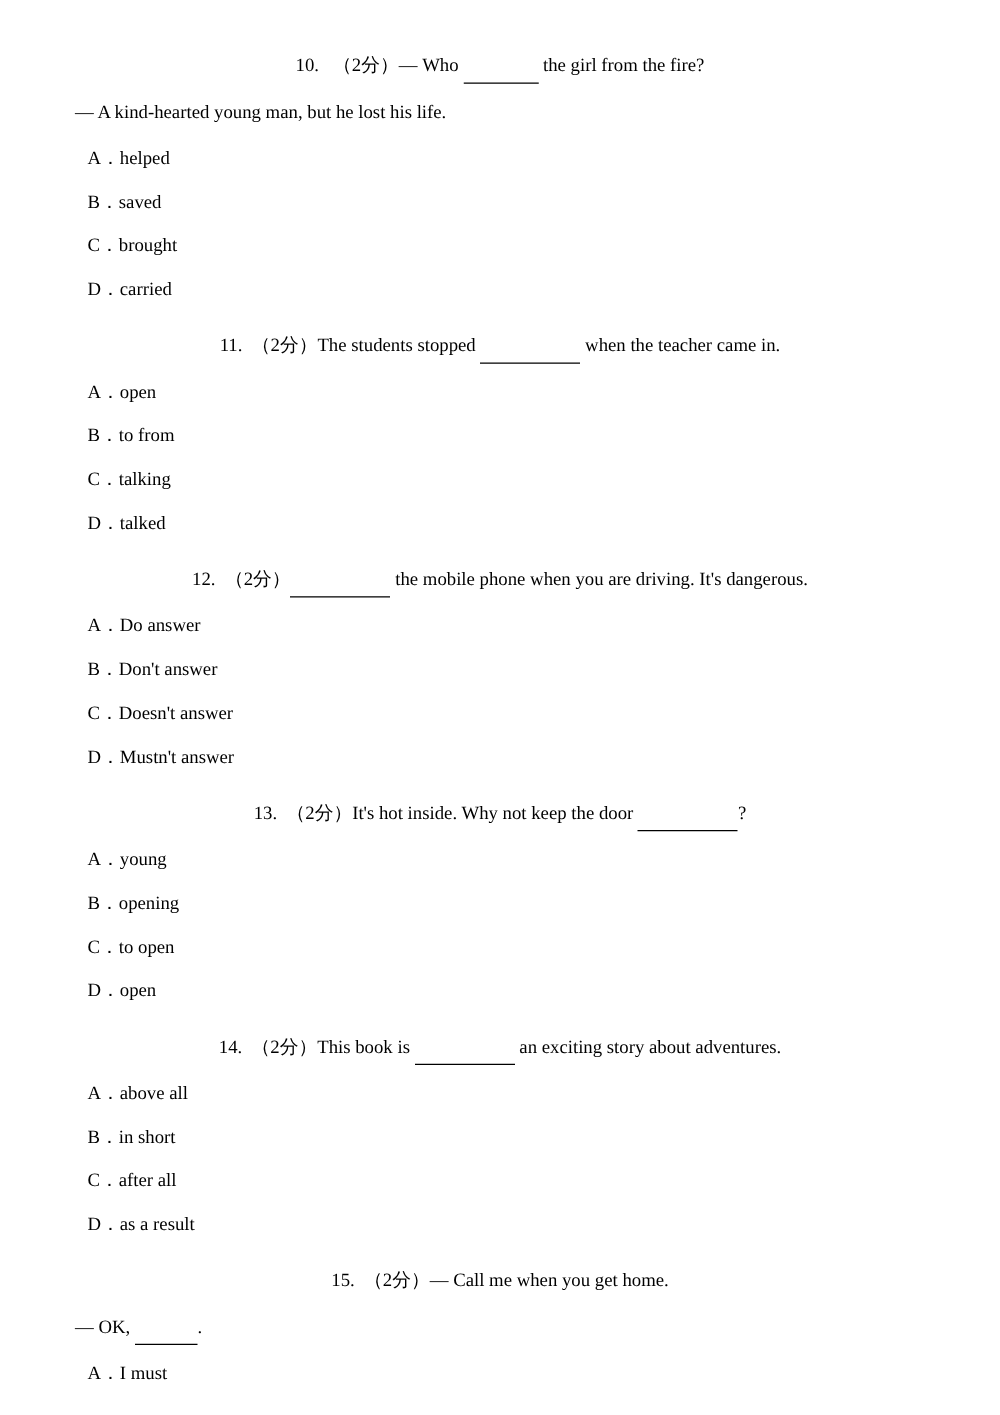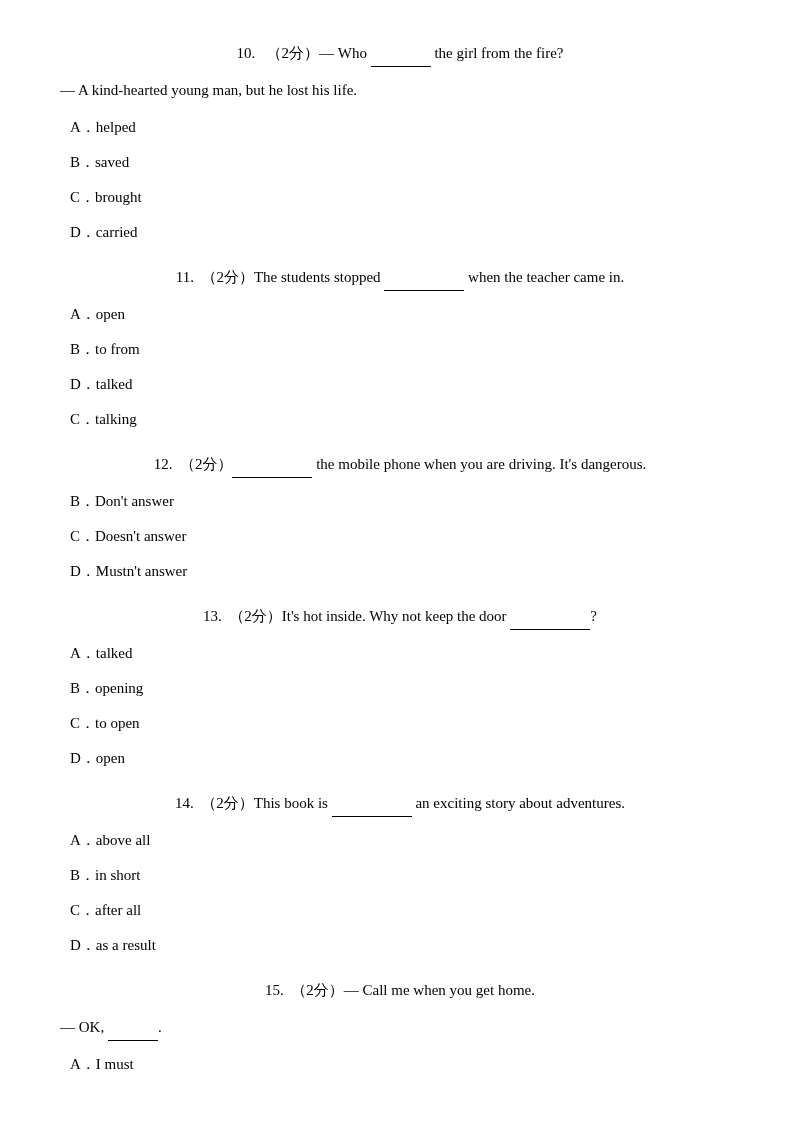--- a/index.html
+++ b/index.html
@@ -64,38 +64,39 @@
     <div class="option-line">C．brought</div>
     <div class="option-line">D．carried</div>
   </div>
 
   <div class="question-block">
     <div class="question-line">
       11.&nbsp;&nbsp;（2分）The students stopped <span class="blank blank-long"></span> when the teacher came in.
     </div>
     <div class="option-line">A．open</div>
     <div class="option-line">B．to from</div>
+    <div class="option-line">C．talking</div>
     <div class="option-line">D．talked</div>
-    <div class="option-line">C．talking</div>
   </div>
 
   <div class="question-block">
     <div class="question-line">
       12.&nbsp;&nbsp;（2分）<span class="blank blank-long"></span> the mobile phone when you are driving. It's dangerous.
     </div>
+    <div class="option-line">A．Do answer</div>
     <div class="option-line">B．Don't answer</div>
     <div class="option-line">C．Doesn't answer</div>
     <div class="option-line">D．Mustn't answer</div>
   </div>
 
   <div class="question-block">
     <div class="question-line">
       13.&nbsp;&nbsp;（2分）It's hot inside. Why not keep the door <span class="blank blank-long"></span>?
     </div>
-    <div class="option-line">A．talked</div>
+    <div class="option-line">A．young</div>
     <div class="option-line">B．opening</div>
     <div class="option-line">C．to open</div>
     <div class="option-line">D．open</div>
   </div>
 
   <div class="question-block">
     <div class="question-line">
       14.&nbsp;&nbsp;（2分）This book is <span class="blank blank-long"></span> an exciting story about adventures.
     </div>
     <div class="option-line">A．above all</div>

